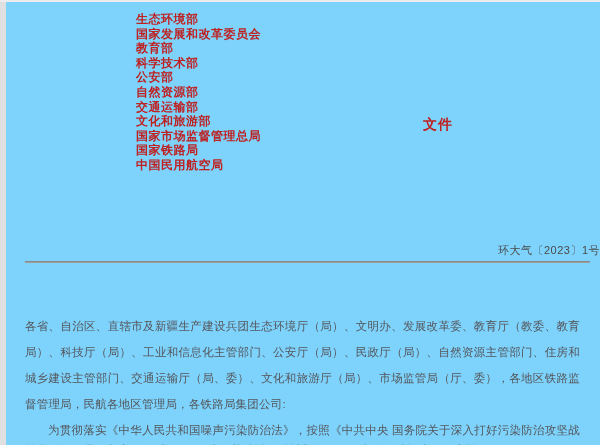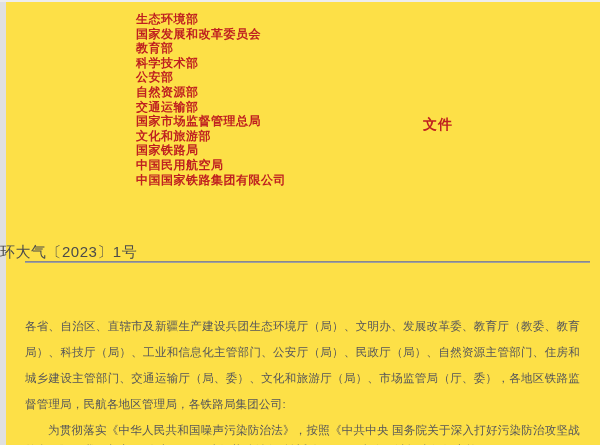--- a/index.html
+++ b/index.html
@@ -1,21 +1,21 @@
 <!DOCTYPE html>
 <html><head>
 <meta charset="utf-8">
 <style>
   * { margin: 0; padding: 0; box-sizing: border-box; }
   html, body { background: #ffffff; }
   .page {
     position: relative;
     width: 600px;
     height: 445px;
-    background: #fde047;
+    background: #7dd3fc;
     overflow: hidden;
     font-family: "Liberation Sans", sans-serif;
   }
   .edge-left {
     position: absolute;
     left: 0; top: 0;
     width: 6px; height: 445px;
     background: #e0e0e0;
   }
   .edge-top {
@@ -41,22 +41,22 @@
     top: 116px;
     font-size: 14px;
     font-weight: bold;
     color: #bf2020;
     letter-spacing: 1px;
   }
   .doc-number {
     position: absolute;
     left: 0; top: 243px;
     width: 600px;
-    text-align: left;
-    font-size: 15px;
+    text-align: right;
+    font-size: 11px;
     color: #4b4b4b;
     letter-spacing: 0.5px;
   }
   .divider {
     position: absolute;
     left: 25px;
     top: 261px;
     width: 565px;
     height: 2px;
     background: linear-gradient(to bottom, #7d7d7d, #ababab);
@@ -99,25 +99,24 @@
   <div class="edge-top"></div>
 
   <div class="ministry-list">
       <div>生态环境部</div>
       <div>国家发展和改革委员会</div>
       <div>教育部</div>
       <div>科学技术部</div>
       <div>公安部</div>
       <div>自然资源部</div>
       <div>交通运输部</div>
+      <div>文化和旅游部</div>
       <div>国家市场监督管理总局</div>
-      <div>文化和旅游部</div>
       <div>国家铁路局</div>
       <div>中国民用航空局</div>
-      <div>中国国家铁路集团有限公司</div>
     </div>
 
   <div class="file-label">文件</div>
 
   <div class="doc-number">环大气〔2023〕1号</div>
 
   <div class="divider"></div>
 
 
   <div class="body-text">

